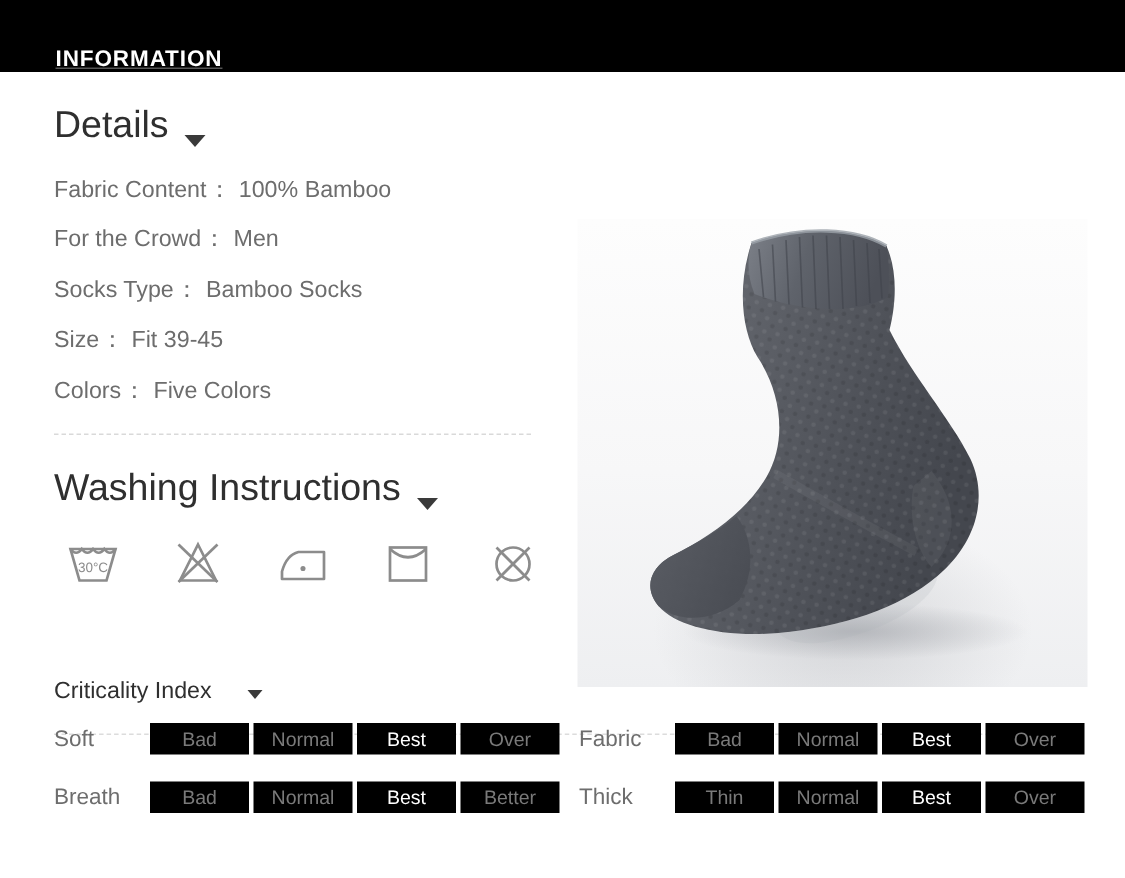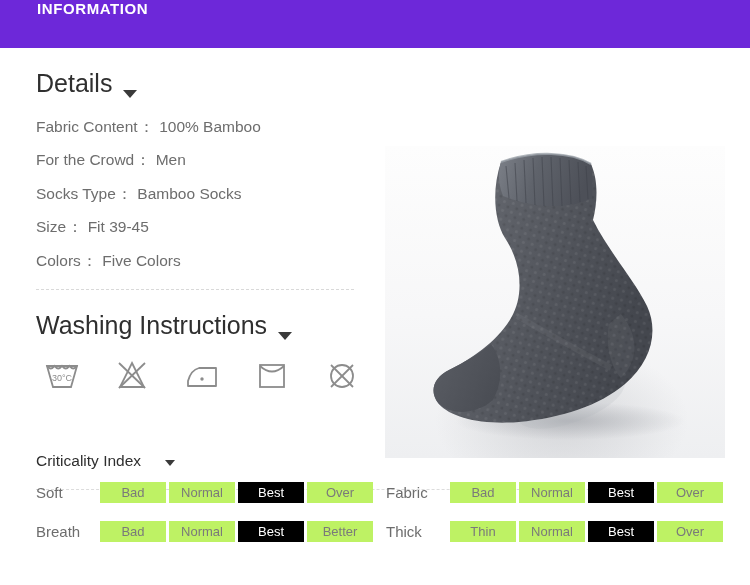--- a/index.html
+++ b/index.html
@@ -12,25 +12,26 @@
     height: 585px;
     font-family: "Liberation Sans", sans-serif;
     color: #555;
     overflow: hidden;
     position: relative;
   }
 
   
   .header-bar {
     height: 48px;
-    background: #6d28d9;
-    display: flex;
-    align-items: flex-start;
+    background: #000000;
+    display: flex;
+    align-items: flex-end;
     padding-left: 37px;
     box-sizing: border-box;
+    text-decoration: underline;
   }
   .header-title {
     color: #ffffff;
     font-size: 15px;
     font-weight: bold;
     letter-spacing: 0.6px;
   }
 
   
   .content {
@@ -163,21 +164,21 @@
   .crit-cells {
     display: flex;
     gap: 3px;
   }
   .crit-cell {
     width: 66px;
     height: 21px;
     line-height: 21px;
     text-align: center;
     font-size: 13px;
-    background: #bef264;
+    background: #000000;
     color: #7a7a7a;
   }
   .crit-cell.selected {
     background: #000000;
     color: #ffffff;
   }
 </style>
 </head>
 <body>
 

